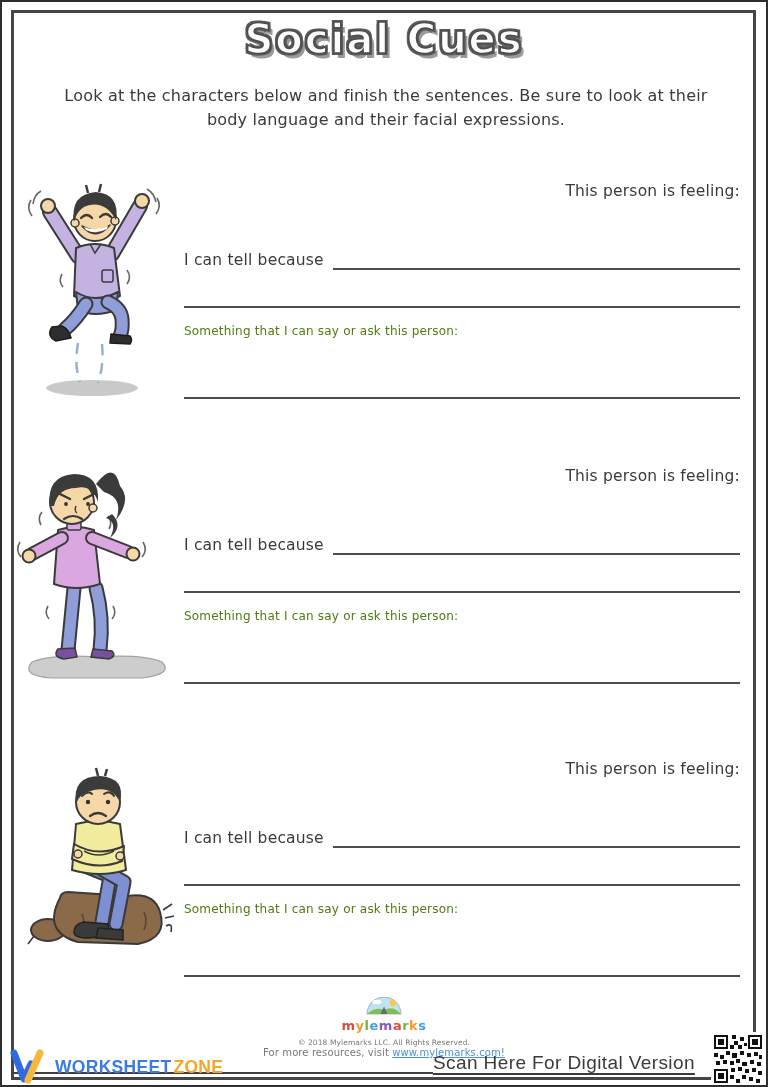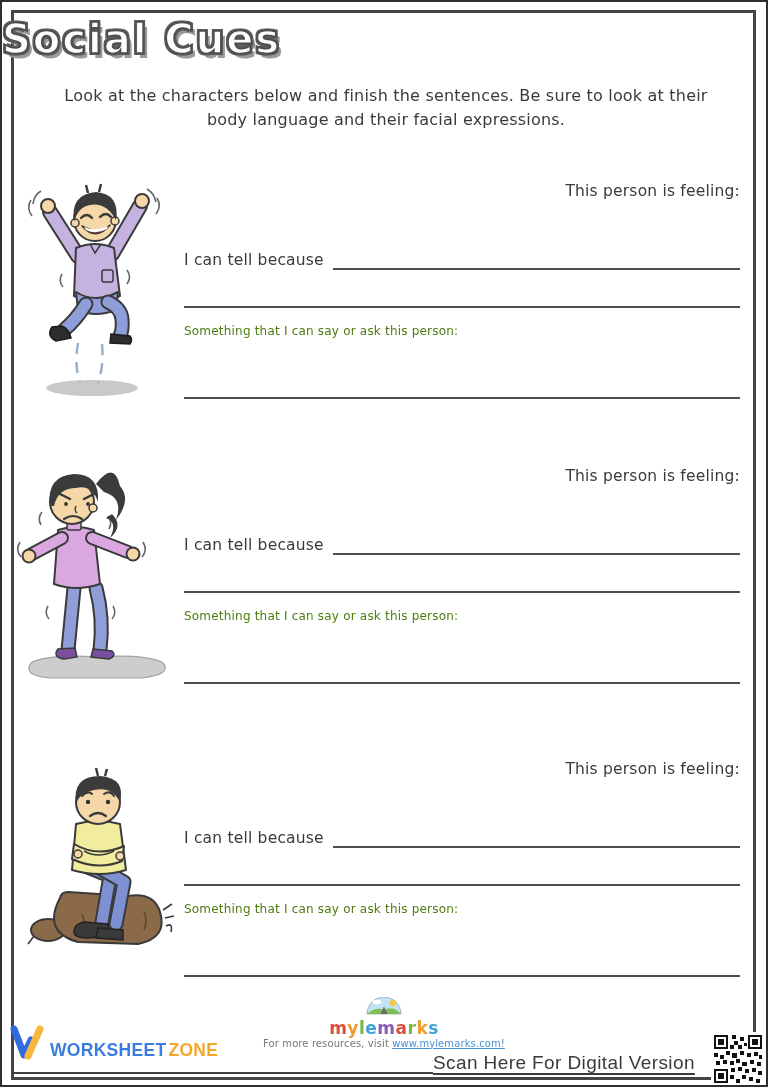--- a/index.html
+++ b/index.html
@@ -7,21 +7,21 @@
   body {
     position:relative; background:#ffffff; overflow:hidden;
     font-family:"DejaVu Sans", sans-serif; color:#3d3d3d;
     border:2px solid #2e2e2e;
   }
   .frame {
     position:absolute; left:9px; top:8px; width:745px; height:1070px;
     border:3px solid #454545;
   }
   .title {
-    position:absolute; top:14px; left:0; width:100%; 
+    position:absolute; top:14px; left:0; width:100%; text-align:center;
     font-size:40px; font-weight:bold; letter-spacing:2px;
     color:#fdfdfd; -webkit-text-stroke:1.6px #4d4d4d;
     text-shadow:-2px -2px 0 #5a5a5a, 2px -2px 0 #5a5a5a,
                 -2px 2px 0 #5a5a5a, 2px 2px 0 #5a5a5a, 4px 5px 0 #9b9b9b;
   }
   .instructions {
     position:absolute; top:82px; left:44px; width:680px; text-align:center;
     font-size:16px; line-height:1.5; letter-spacing:0.2px; color:#3a3a3a;
   }
   .section { position:absolute; left:182px; width:556px; height:224px; }
@@ -36,37 +36,37 @@
   .label-say { position:absolute; top:146px; left:0; font-size:12px; letter-spacing:0.2px; color:#4d7c0f; }
   .line-answer { top:219px; }
   .char { position:absolute; }
   .char1 { left:16px; top:176px; width:152px; height:228px; }
   .char2 { left:10px; top:454px; width:168px; height:236px; }
   .char3 { left:24px; top:762px; width:148px; height:192px; }
   .char svg { width:100%; height:100%; display:block; }
 
   .footer { position:absolute; top:995px; left:0; width:100%; text-align:center; }
   .ml-logo-art { width:36px; height:18px; display:inline-block; }
-  .ml-logo-text { font-size:17px; font-weight:bold; letter-spacing:0.5px; line-height:1.1; }
+  .ml-logo-text { font-size:13px; font-weight:bold; letter-spacing:0.5px; line-height:1.1; }
   .copyright { margin-top:5px; font-size:7.5px; color:#787878; letter-spacing:0.1px; }
   .resources { font-size:10px; color:#787878; letter-spacing:0.1px; }
   .resources a { color:#4a90d9; text-decoration:underline; cursor:pointer; }
 
   .scan-line { position:absolute; top:1070px; left:10px; width:421px; border-top:2.5px solid #3f3f3f; }
   .scan-text {
     position:absolute; top:1050px; left:431px;
     font-family:"Liberation Sans", sans-serif; font-size:19px; color:#3b3b3b;
     letter-spacing:0.4px;
     text-decoration:underline; text-decoration-thickness:2px; text-underline-offset:4px;
     cursor:pointer; white-space:nowrap;
   }
   .qr-box { position:absolute; top:1030px; left:709px; width:54px; height:54px; background:#fff; padding:3px; }
   .qr-box svg { width:100%; height:100%; display:block; }
 
-  .wz-logo { position:absolute; left:8px; top:1023px; display:flex; align-items:flex-end; }
+  .wz-logo { position:absolute; left:8px; top:1047px; display:flex; align-items:center; gap:5px; }
   .wz-mark { width:40px; height:36px; }
   .wz-text { font-family:"Liberation Sans", sans-serif; font-size:17.5px; font-weight:bold; letter-spacing:0.3px; white-space:nowrap; }
   .wz-text .w2 { margin-left:2px; }
 </style>
 </head>
 <body>
 
 <div class="frame"></div>
 
 <div class="title">Social Cues</div>
@@ -228,20 +228,21 @@
 
 <div class="footer">
   <svg class="ml-logo-art" viewBox="0 0 36 18">
     <path d="M1,17 A17,17 0 0 1 35,17 Z" fill="#bfe3f2" stroke="#8a8a8a" stroke-width="0.6"></path>
     <circle cx="27" cy="6" r="3.2" fill="#f7c948"></circle>
     <ellipse cx="11" cy="5" rx="4.5" ry="2.2" fill="#ffffff"></ellipse>
     <path d="M1,17 Q10,9 18,13 Q27,8 35,17 Z" fill="#7fbf5a"></path>
     <path d="M14.5,17 L18,9.5 L21.5,17 Z" fill="#6b6b6b"></path>
   </svg>
   <div class="ml-logo-text"><span style="color: rgb(217, 79, 61);">m</span><span style="color: rgb(240, 156, 46);">y</span><span style="color: rgb(116, 184, 67);">l</span><span style="color: rgb(61, 163, 217);">e</span><span style="color: rgb(138, 91, 181);">m</span><span style="color: rgb(217, 79, 61);">a</span><span style="color: rgb(116, 184, 67);">r</span><span style="color: rgb(240, 156, 46);">k</span><span style="color: rgb(61, 163, 217);">s</span></div>
+  <div class="copyright">© 2018 Mylemarks LLC. All Rights Reserved.</div>
   <div class="resources"><span>For more resources, visit </span><a>www.mylemarks.com!</a></div>
 </div>
 
 <div class="scan-line"></div>
 <div class="scan-text">Scan Here For Digital Version</div>
 
 <div class="qr-box">
   <svg viewBox="0 0 48 48">
     <rect x="0" y="0" width="48" height="48" fill="#ffffff"></rect>
     <g fill="#111111">

